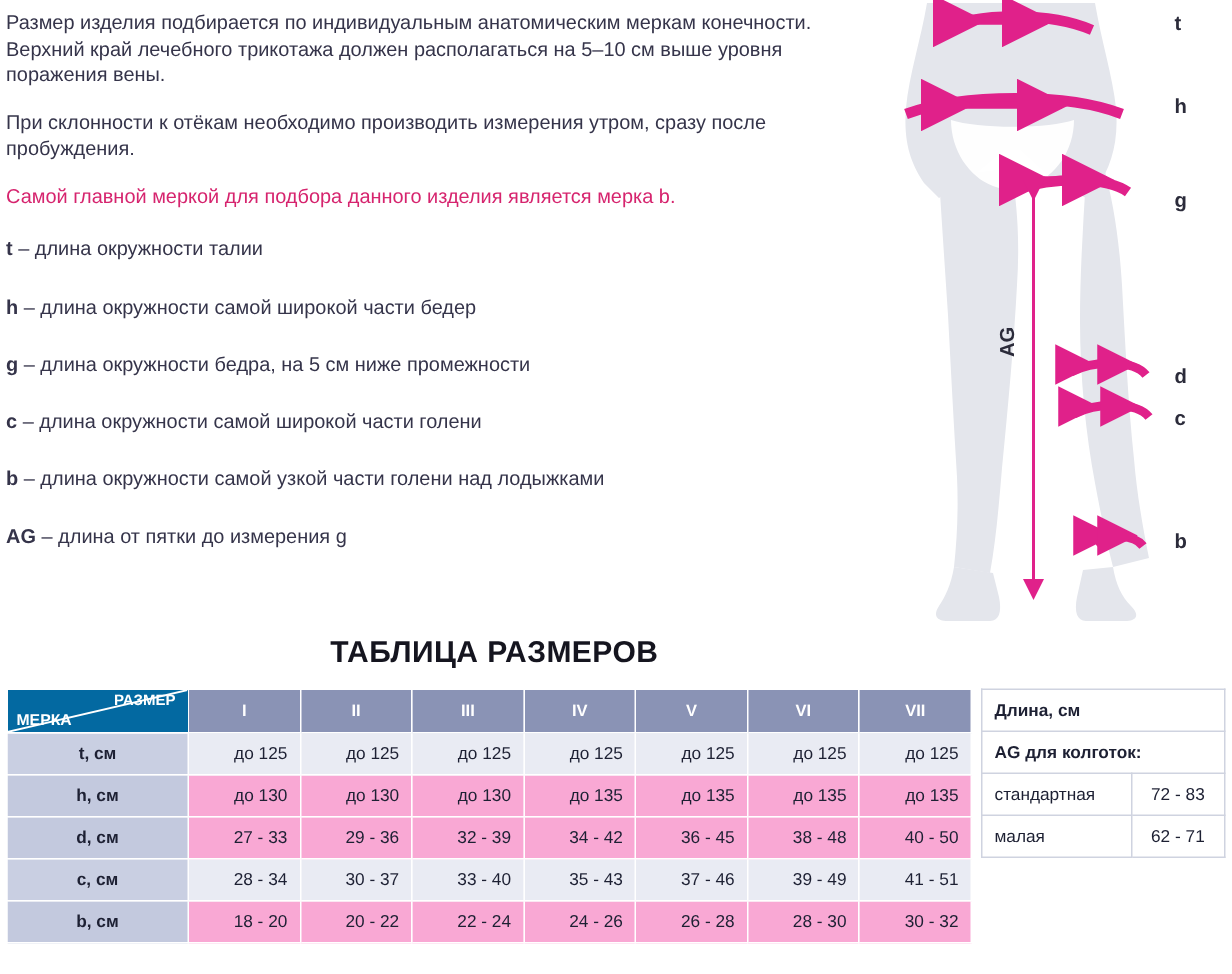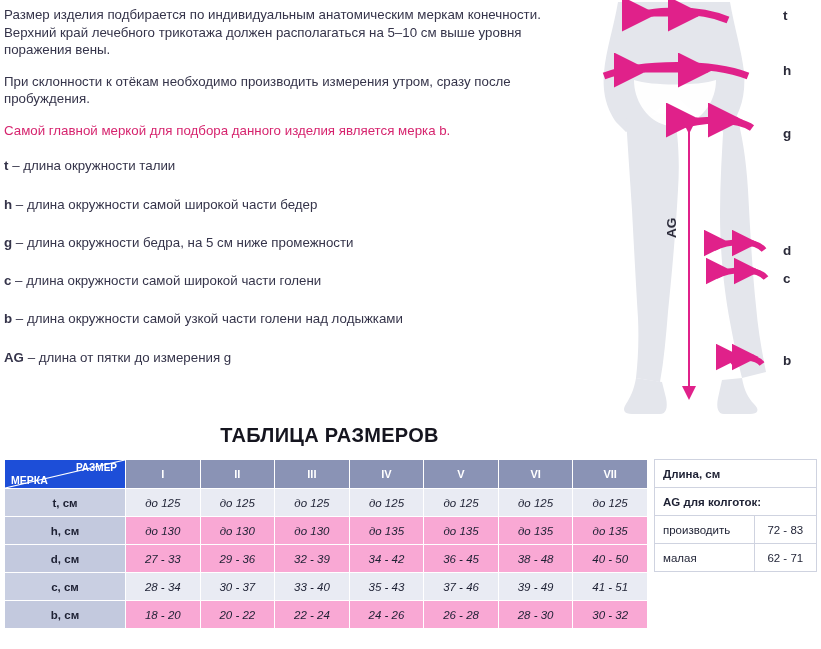--- a/index.html
+++ b/index.html
@@ -94,21 +94,21 @@
     padding: 0 8px;
   }
   #size-table thead th {
     background: #8a93b5;
     color: #ffffff;
     font-size: 11px;
     font-weight: bold;
     text-align: center;
   }
   #size-table thead th.corner {
-    background: #1d4ed8;
+    background: #0369a1;
     text-align: left;
     padding: 0;
     position: relative;
     width: 120px;
   }
   .corner-inner { position: relative; height: 28px; width: 120px; }
   .corner-inner .razmer {
     position: absolute; right: 8px; top: 2px; font-size: 10px; font-weight: bold;
   }
   .corner-inner .merka {
@@ -121,24 +121,23 @@
   #size-table tbody th {
     background: #c9cfe2;
     color: #1d2033;
     font-weight: bold;
     text-align: center;
     font-size: 11.5px;
     width: 120px;
   }
   #size-table tbody td {
     background: #e9ebf3;
-    text-align: center;
+    text-align: right;
     color: #1d2033;
     font-size: 11.5px;
-    font-style: italic;
   }
   #size-table tbody tr.alt td { background: #f9a8d4; }
   #size-table tbody tr.alt th { background: #c3c9de; }
 
   
   #len-table { width: 163px; font-size: 11.5px; }
   #len-table th, #len-table td {
     border: 1px solid #cfd3e0;
     height: 28px;
     padding: 0 8px;
@@ -349,21 +348,21 @@
     <thead>
       <tr>
         <th colspan="2">Длина, см</th>
       </tr>
     </thead>
     <tbody>
       <tr class="head-row">
         <td colspan="2" class="lbl">AG для колготок:</td>
       </tr>
       <tr>
-        <td class="lbl">производить</td>
+        <td class="lbl">стандартная</td>
         <td class="val">72 - 83</td>
       </tr>
       <tr>
         <td class="lbl">малая</td>
         <td class="val">62 - 71</td>
       </tr>
     </tbody>
   </table>
 </div>
 

